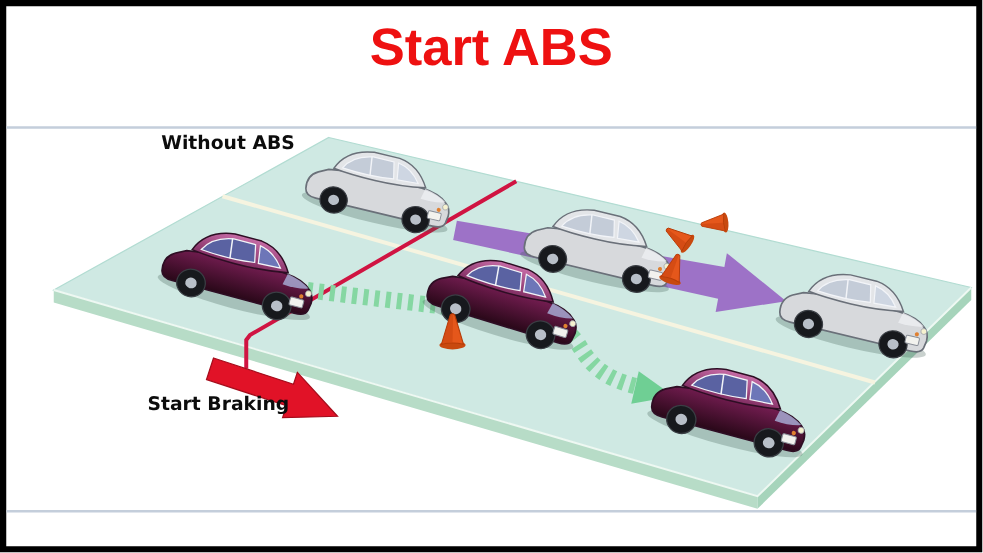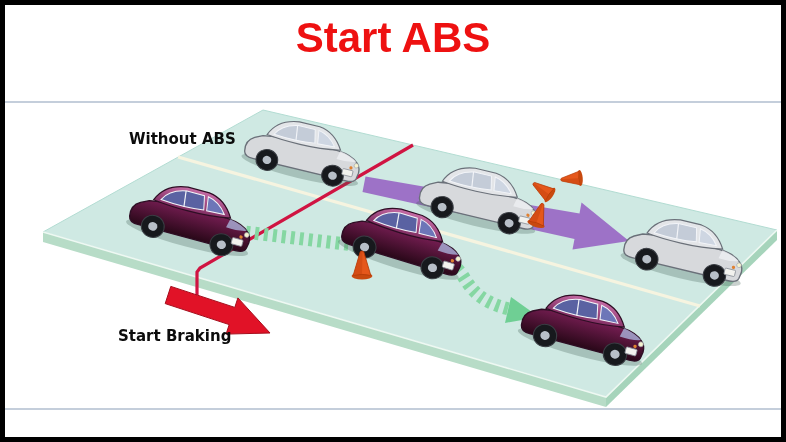--- a/index.html
+++ b/index.html
@@ -14,23 +14,23 @@
   #sep-bottom{top:403px;}
   #title{
     position:absolute;top:9px;left:0;width:776px;text-align:center;
     font-size:42px;font-weight:bold;color:var(--c-title,#ee1111);
     letter-spacing:0px;
   }
   .diag-label{
     position:absolute;font-family:"DejaVu Sans",sans-serif;
     font-size:15px;font-weight:bold;color:var(--c-label-text,#0c0c0c);white-space:nowrap;
   }
-  #lbl-without{left:124px;top:125px;}
+  #lbl-without{left:124px;top:100px;}
   #lbl-with{left:49px;top:170px;}
-  #lbl-brake{left:113px;top:322px;}
+  #lbl-brake{left:113px;top:309px;}
 
   
   .road{fill:var(--c-road-surface,#cfe9e3);stroke:#b2dcd2;stroke-width:1;}
   .slab-front{fill:var(--c-road-side,#b7dcc7);}
   .slab-right{fill:var(--c-road-side2,#a6d4bb);}
   .slab-lip{stroke:#eef8f2;stroke-width:1.6;fill:none;}
   .laneline{stroke:var(--c-lane-line,#f6f4e0);stroke-width:3.2;fill:none;}
   .brakeline{stroke:var(--c-braking-line,#d01442);stroke-width:3.2;fill:none;}
   .brakearrow{fill:var(--c-braking-arrow,#e11227);stroke:#a50d1c;stroke-width:1;}
   .skidarrow{fill:var(--c-skid-arrow,#9a6cc5);opacity:.95;}

